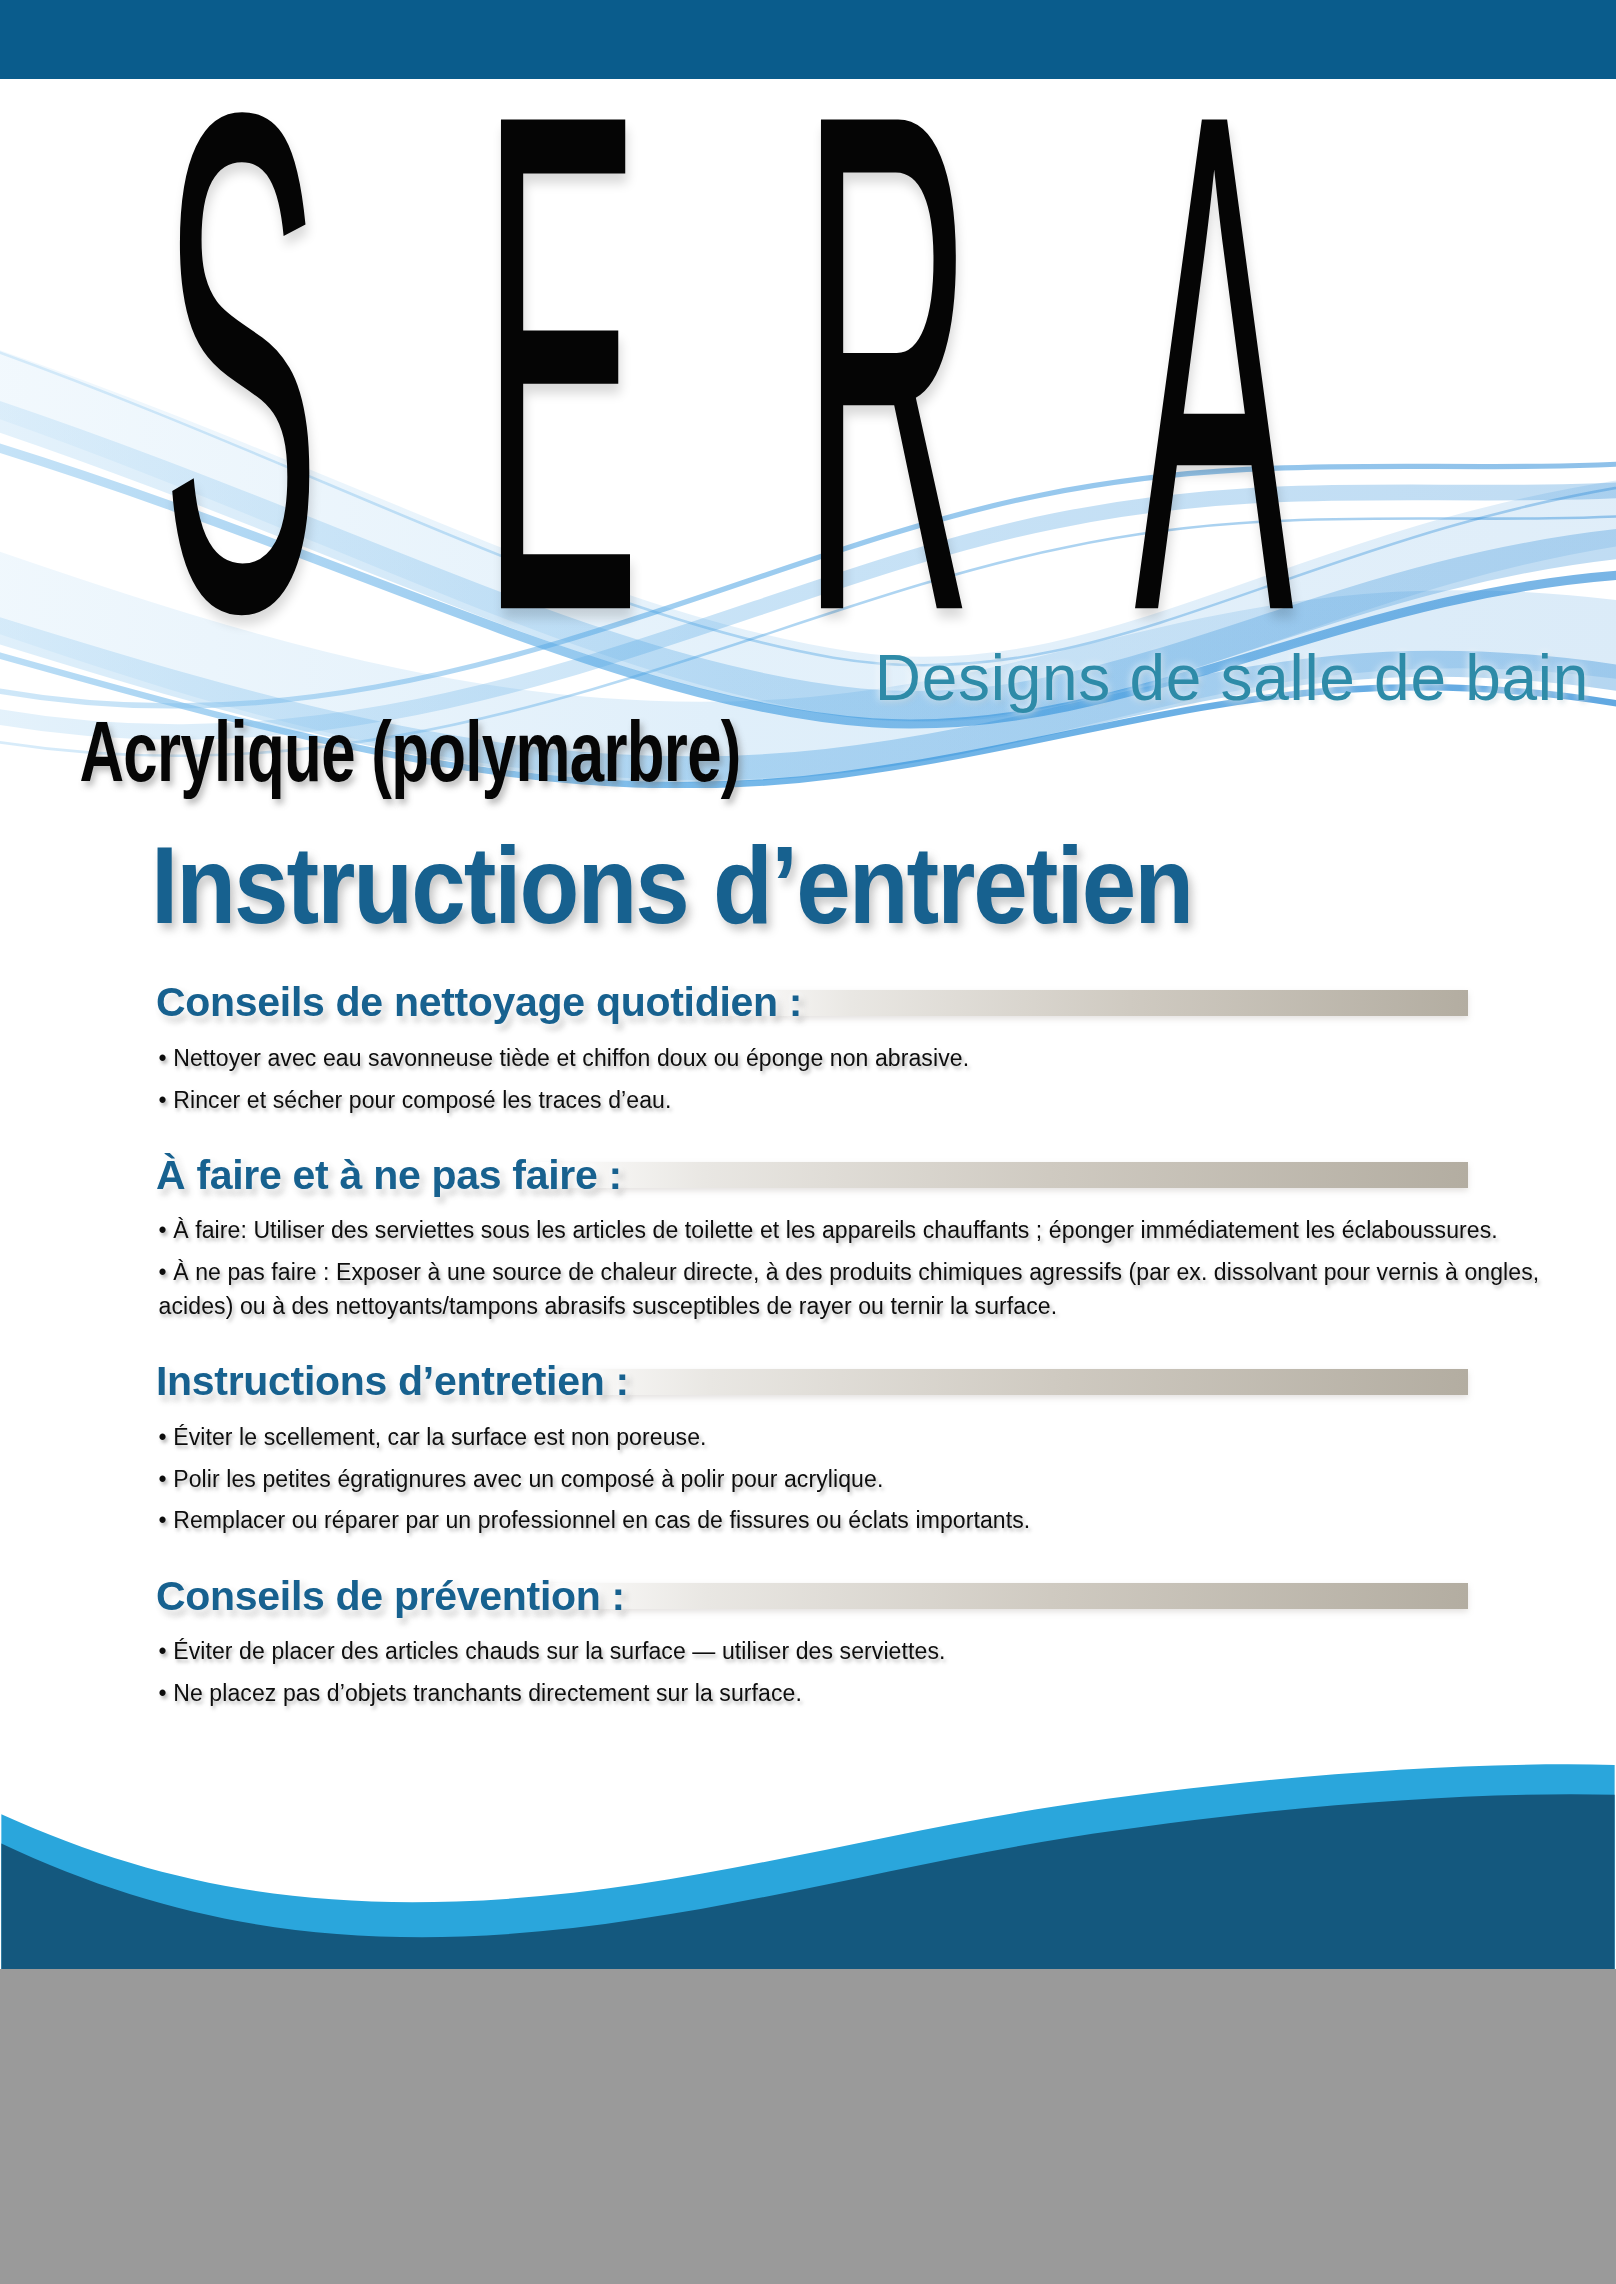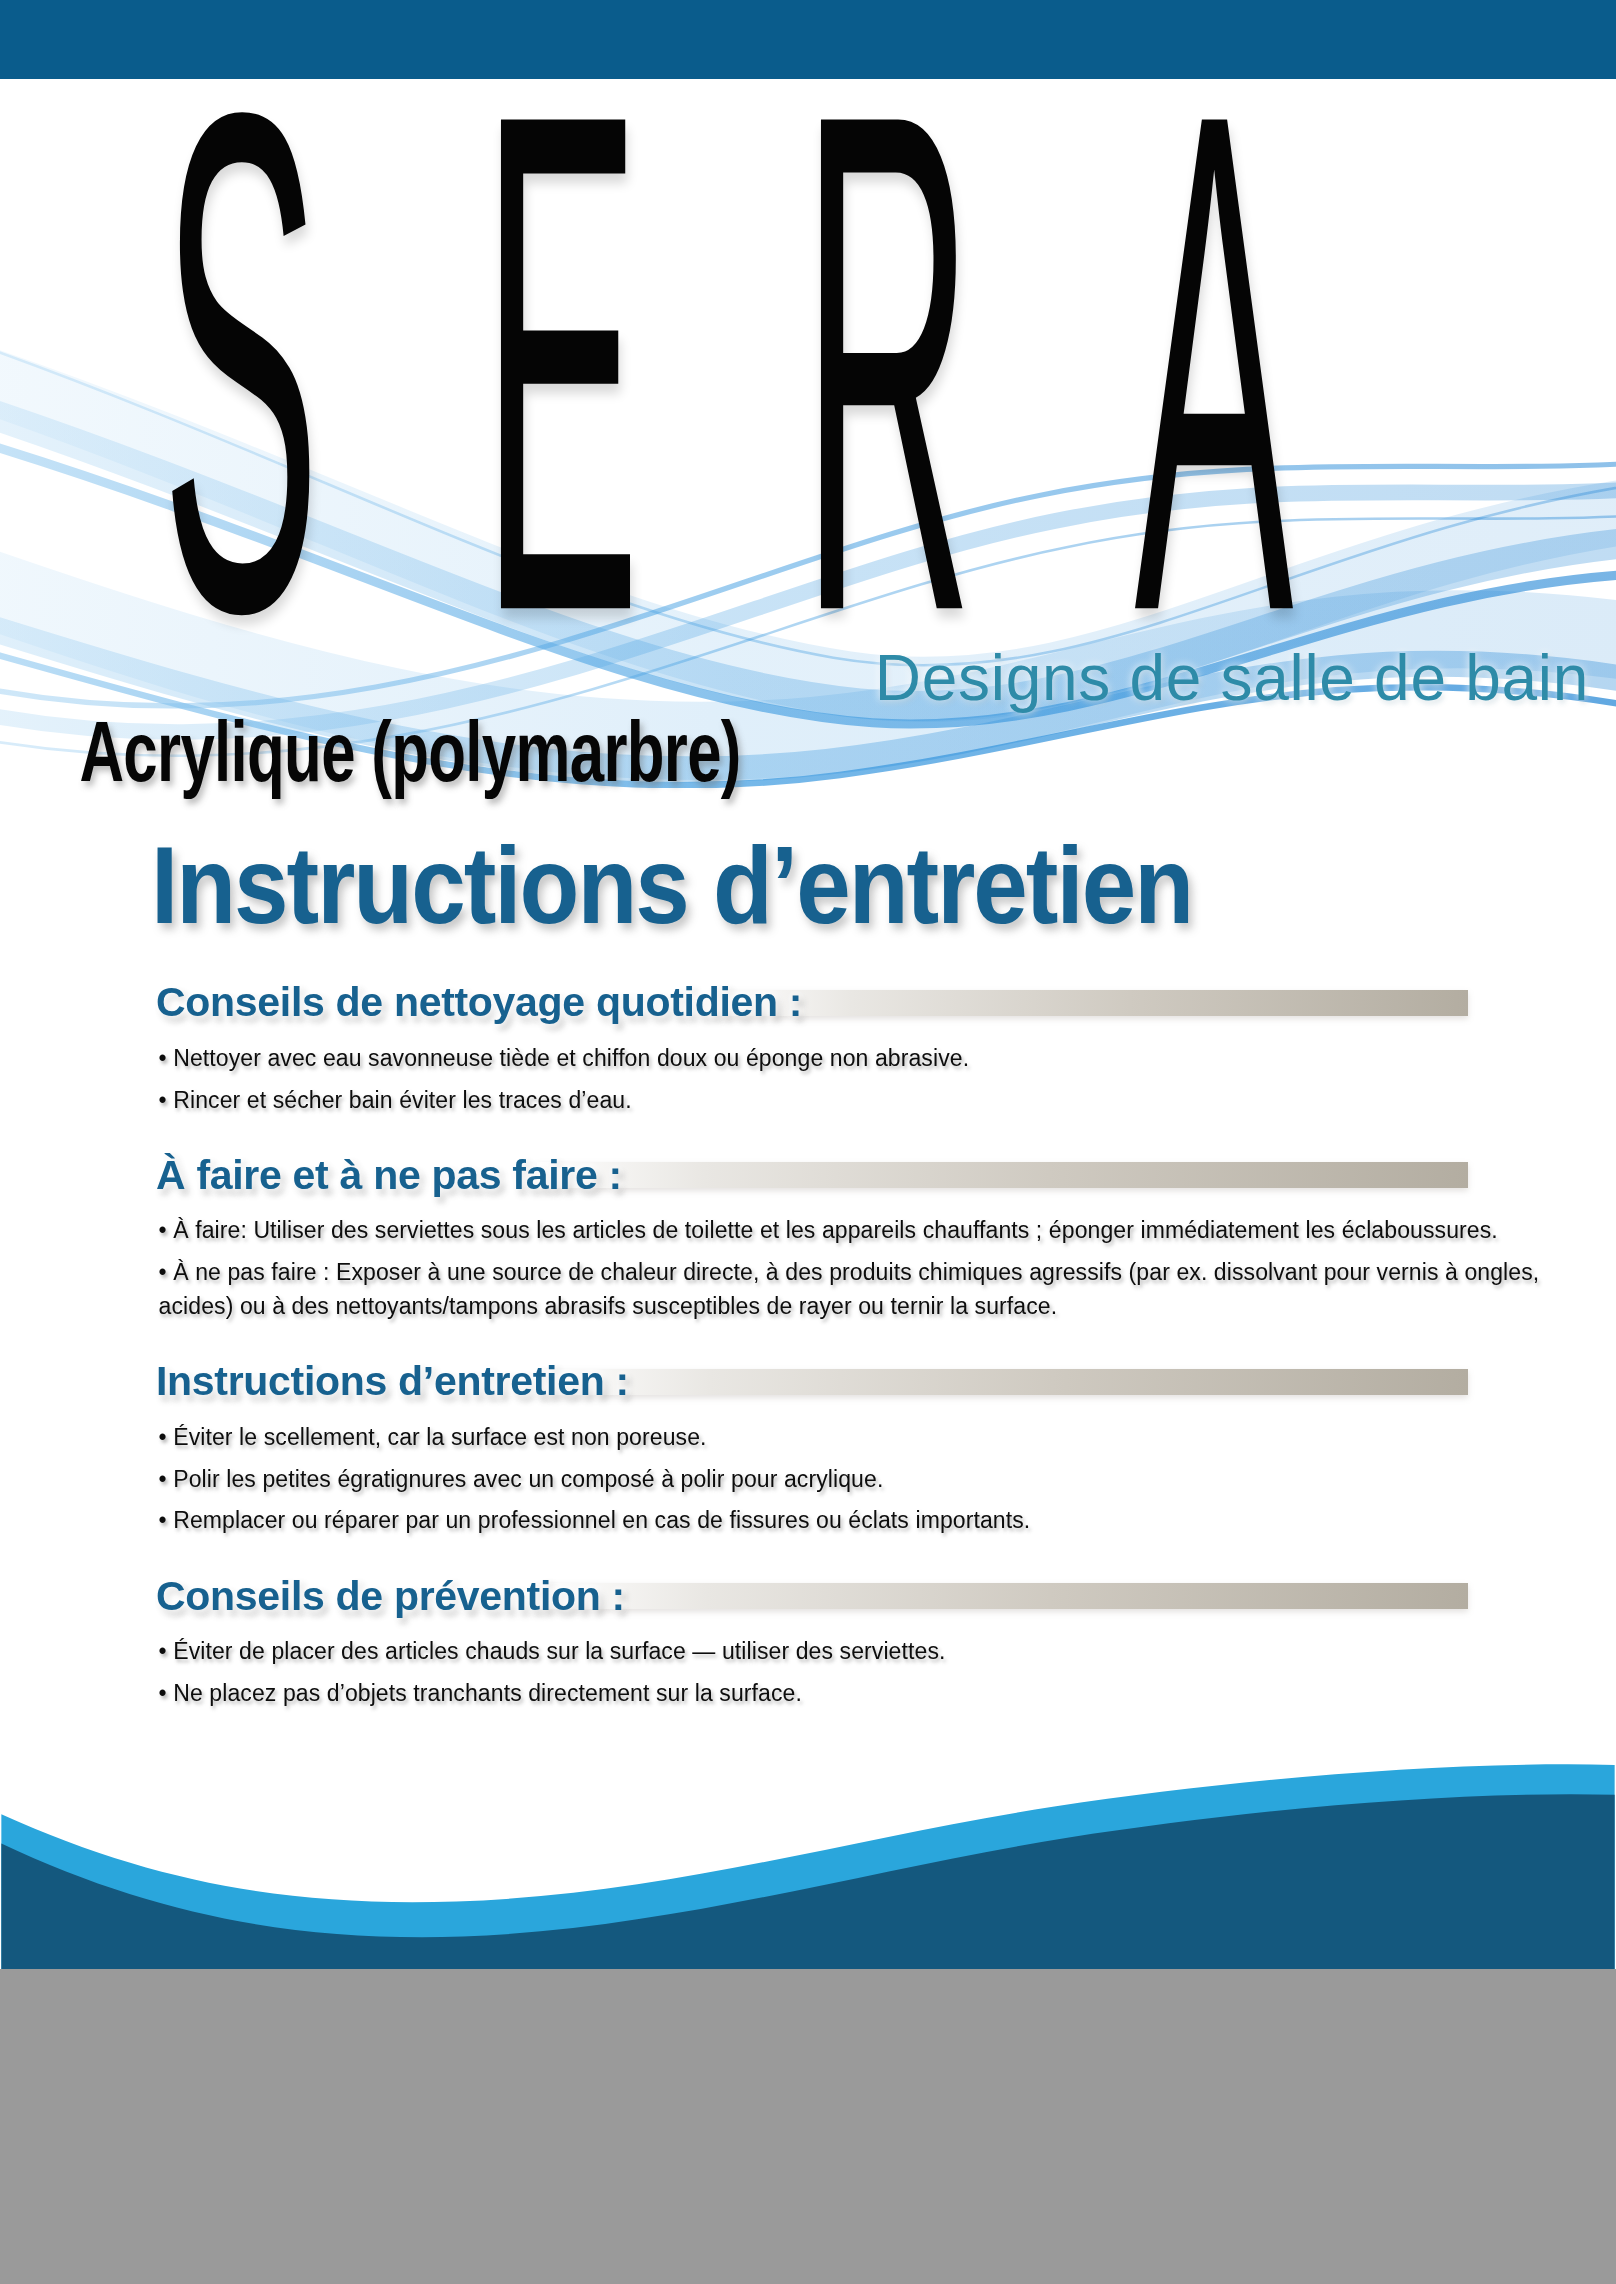--- a/index.html
+++ b/index.html
@@ -151,21 +151,21 @@
   <h1 class="main-title">Instructions d’entretien</h1>
 
   <div class="content">
 
     <section class="sec">
       <div class="sec-head">
         <h2>Conseils de nettoyage quotidien :</h2>
         <div class="head-bar"></div>
       </div>
       <p class="bullet">• Nettoyer avec eau savonneuse tiède et chiffon doux ou éponge non abrasive.</p>
-      <p class="bullet">• Rincer et sécher bain éviter les traces d’eau.</p>
+      <p class="bullet">• Rincer et sécher pour composé les traces d’eau.</p>
     </section>
 
     <section class="sec">
       <div class="sec-head">
         <h2>À faire et à ne pas faire :</h2>
         <div class="head-bar"></div>
       </div>
       <p class="bullet">• À faire: Utiliser des serviettes sous les articles de toilette et les appareils chauffants ; éponger immédiatement les éclaboussures.</p>
       <p class="bullet">• À ne pas faire : Exposer à une source de chaleur directe, à des produits chimiques agressifs (par ex. dissolvant pour vernis à ongles, acides) ou à des nettoyants/tampons abrasifs susceptibles de rayer ou ternir la surface.</p>
     </section>

